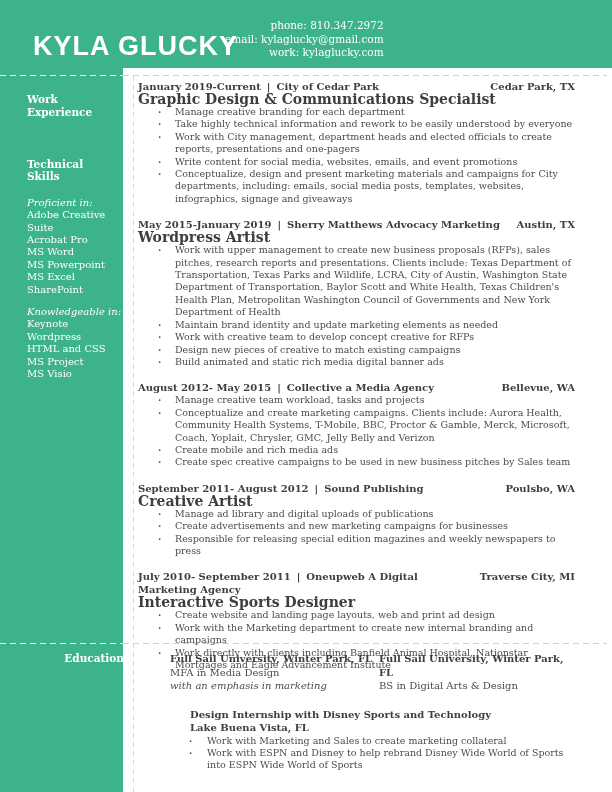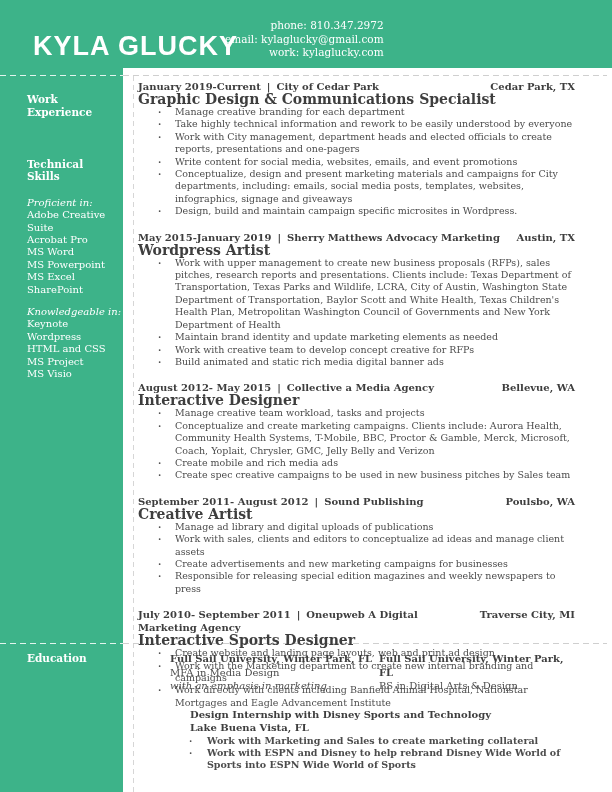--- a/index.html
+++ b/index.html
@@ -26,21 +26,21 @@
   .name{position:absolute;left:25px;top:24px;margin:8px;color:#ffffff;
     font-family:"Liberation Sans",sans-serif;font-weight:bold;font-size:27px;
     letter-spacing:1px;line-height:28px;}
   .contact{position:absolute;left:225px;top:19px;color:#ffffff;
     font-weight:normal;font-size:10.5px;line-height:13.5px;text-align:right;}
 
   
   .side-label{position:absolute;left:27px;width:97px;color:#ffffff;
     font-weight:bold;font-size:10.5px;line-height:13px;}
   .lbl-work{top:93px;}
-  .lbl-edu{top:652px;}
+  .lbl-edu{top:652px;text-align:right;}
   .skills-block{position:absolute;left:27px;top:158px;width:98px;color:#ffffff;
     font-size:10px;line-height:12.4px;}
   .skills-block .skills-title{font-weight:bold;font-size:10.5px;margin:0 16px 14px 0;}
   .skill-group{margin:0 0 10px 0;}
   .skill-heading{font-style:italic;}
   .skill-item{font-style:normal;}
 
   
   .content{position:absolute;left:138px;top:80px;width:437px;color:#4c4c4c;}
   .job{margin-bottom:13px;}
@@ -58,21 +58,21 @@
   
   .education{position:absolute;left:170px;top:652px;width:405px;color:#4c4c4c;}
   .edu-cols{display:flex;}
   .edu-col1{width:209px;flex:none;}
   .edu-col2{flex:1;}
   .edu-school{font-weight:bold;font-size:10px;line-height:13.5px;color:#3e3e3e;}
   .edu-degree{font-size:10px;line-height:13.5px;}
   .edu-note{font-style:italic;font-size:10px;line-height:13.5px;}
   .internship{margin-top:15px;}
   .intern-title,.intern-loc{font-weight:bold;font-size:10px;line-height:13.5px;color:#3e3e3e;margin-left:20px;}
-  .internship ul.bullets li{padding-left:37px;font-weight:bold;}
+  .internship ul.bullets li{padding-left:37px;}
   .internship ul.bullets li::before{left:19px;}
 </style>
 </head>
 <body>
 
 <div class="page">
 
   <div class="header-band"></div>
   <div class="sidebar-bg"></div>
 
@@ -126,61 +126,59 @@
         <span class="head-left"><span>January 2019-Current</span><span class="pipe">|</span><span>City of Cedar Park</span></span>
         <span class="head-right">Cedar Park, TX</span>
       </div>
       <div class="job-title">Graphic Design &amp; Communications Specialist</div>
       <ul class="bullets">
         <li>Manage creative branding for each department</li>
         <li>Take highly technical information and rework to be easily understood by everyone</li>
         <li>Work with City management, department heads and elected officials to create reports, presentations and one-pagers</li>
         <li>Write content for social media, websites, emails, and event promotions</li>
         <li>Conceptualize, design and present marketing materials and campaigns for City departments, including: emails, social media posts, templates, websites, infographics, signage and giveaways</li>
-        <li>Design, build and maintain campaign specific microsites in Wordpress.</li>
       </ul>
     </div>
 
     <div class="job">
       <div class="job-head">
         <span class="head-left"><span>May 2015-January 2019</span><span class="pipe">|</span><span>Sherry Matthews Advocacy Marketing</span></span>
         <span class="head-right">Austin, TX</span>
       </div>
       <div class="job-title">Wordpress Artist</div>
       <ul class="bullets">
         <li>Work with upper management to create new business proposals (RFPs), sales pitches, research reports and presentations. Clients include: Texas Department of Transportation, Texas Parks and Wildlife, LCRA, City of Austin, Washington State Department of Transportation, Baylor Scott and White Health, Texas Children's Health Plan, Metropolitan Washington Council of Governments and New York Department of Health</li>
         <li>Maintain brand identity and update marketing elements as needed</li>
         <li>Work with creative team to develop concept creative for RFPs</li>
+        <li>Design new pieces of creative to match existing campaigns</li>
         <li>Build animated and static rich media digital banner ads</li>
       </ul>
     </div>
 
     <div class="job">
       <div class="job-head">
         <span class="head-left"><span>August 2012- May 2015</span><span class="pipe">|</span><span>Collective a Media Agency</span></span>
         <span class="head-right">Bellevue, WA</span>
       </div>
-      <div class="job-title">Interactive Designer</div>
       <ul class="bullets">
         <li>Manage creative team workload, tasks and projects</li>
         <li>Conceptualize and create marketing campaigns. Clients include: Aurora Health, Community Health Systems, T-Mobile, BBC, Proctor &amp; Gamble, Merck, Microsoft, Coach, Yoplait, Chrysler, GMC, Jelly Belly and Verizon</li>
         <li>Create mobile and rich media ads</li>
         <li>Create spec creative campaigns to be used in new business pitches by Sales team</li>
       </ul>
     </div>
 
     <div class="job">
       <div class="job-head">
         <span class="head-left"><span>September 2011- August 2012</span><span class="pipe">|</span><span>Sound Publishing</span></span>
         <span class="head-right">Poulsbo, WA</span>
       </div>
       <div class="job-title">Creative Artist</div>
       <ul class="bullets">
         <li>Manage ad library and digital uploads of publications</li>
-        <li>Work with sales, clients and editors to conceptualize ad ideas and manage client assets</li>
         <li>Create advertisements and new marketing campaigns for businesses</li>
         <li>Responsible for releasing special edition magazines and weekly newspapers to press</li>
       </ul>
     </div>
 
     <div class="job">
       <div class="job-head">
         <span class="head-left"><span>July 2010- September 2011</span><span class="pipe">|</span><span>Oneupweb A Digital Marketing Agency</span></span>
         <span class="head-right">Traverse City, MI</span>
       </div>

